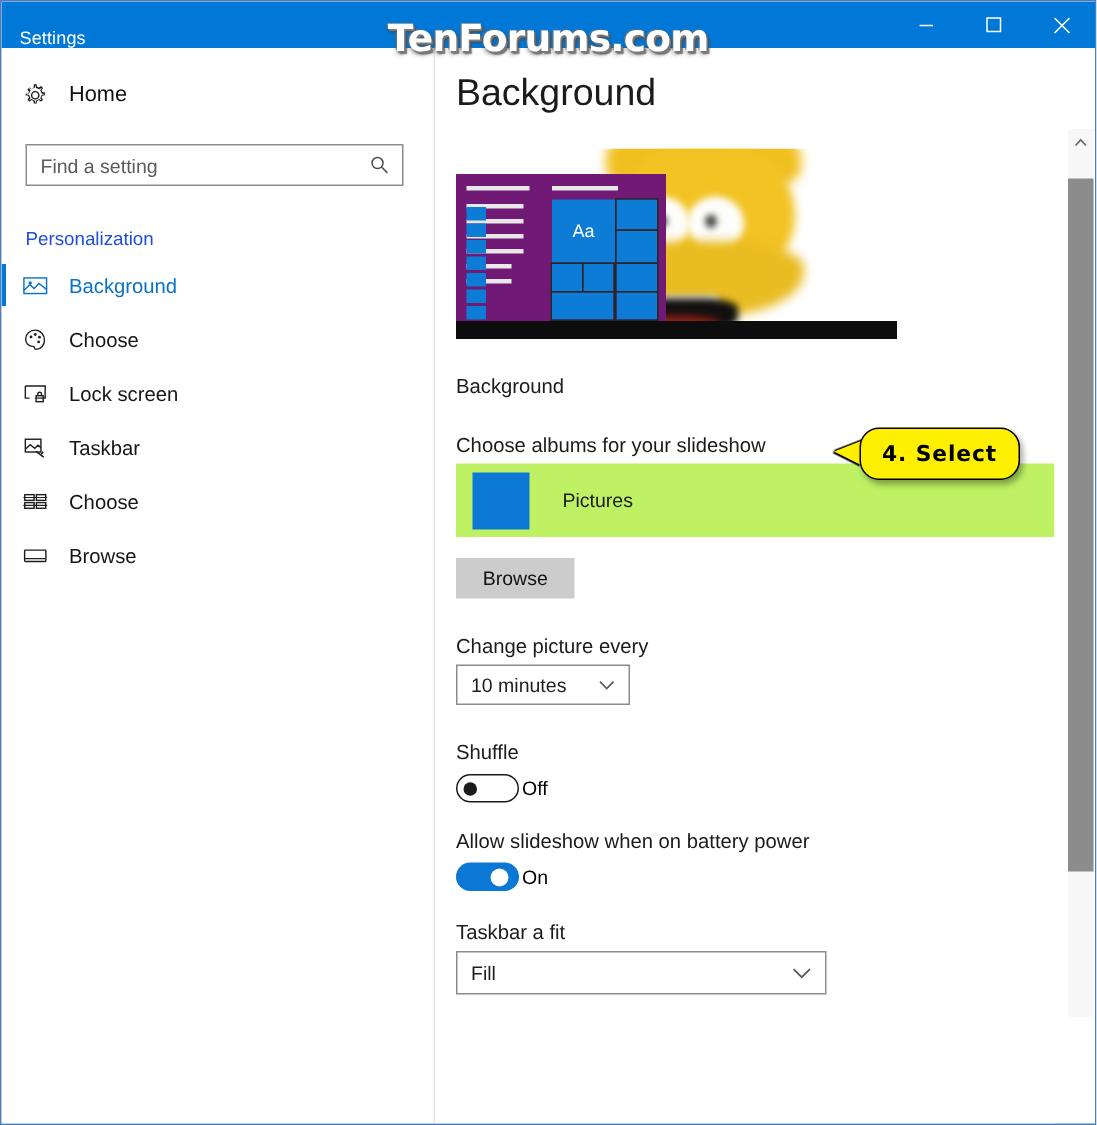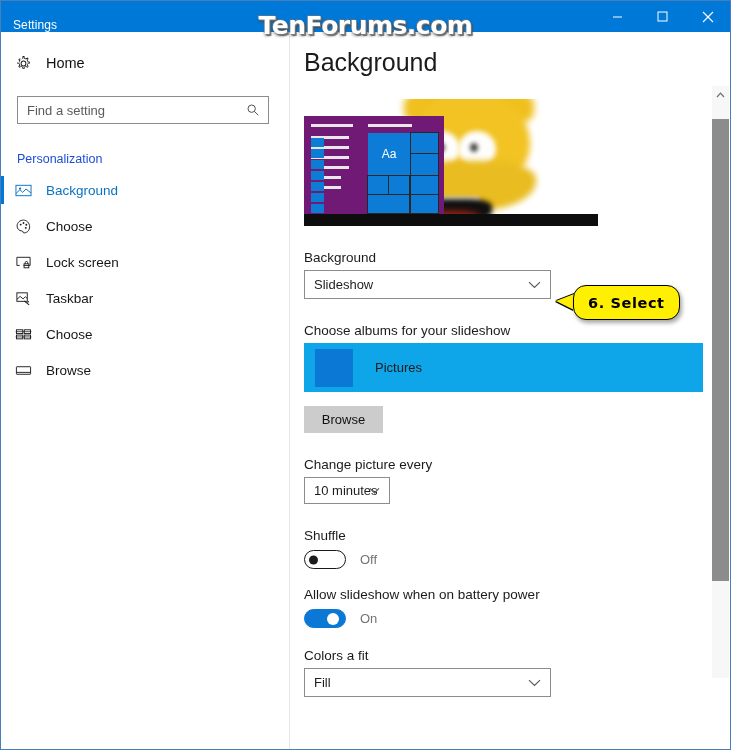--- a/index.html
+++ b/index.html
@@ -174,45 +174,45 @@
   .combo{
     position:relative;margin-left:14px;width:247px;height:29px;
     border:1px solid #8c8c8c;background:#ffffff;box-sizing:border-box;
     display:flex;align-items:center;
   }
   .combo .val{font-size:13px;color:#1d1d1d;padding-left:9px;}
   .combo .chev{
     position:absolute;right:9px;top:50%;transform:translateY(-50%);
     color:#5a5a5a;display:flex;
   }
-  .combo.sm{width:86px;height:27px;}
+  .combo.sm{width:116px;height:27px;}
   .combo.wide{width:247px;}
   .albums-panel{
-    margin-left:14px;width:399px;height:49px;background:#0ea5e9;
+    margin-left:14px;width:399px;height:49px;background:#bef264;
     display:flex;align-items:center;
   }
   .album-thumb{
     width:38px;height:38px;background:#0a78d4;margin-left:11px;
   }
   .album-name{font-size:13px;color:#1b1b1b;margin-left:22px;}
   .browse-btn{
     margin:14px 0 0 14px;width:79px;height:27px;background:#cccccc;
     display:flex;align-items:center;justify-content:center;
     font-size:13px;color:#111111;
   }
   .toggle-row{display:flex;align-items:center;margin-left:14px;margin-top:7px;}
   .toggle{
     width:42px;height:19px;border-radius:10px;position:relative;box-sizing:border-box;
   }
   .toggle.off{background:#ffffff;border:1.5px solid #1a1a1a;}
   .toggle.on{background:#0a78d4;border:1.5px solid #0a78d4;}
   .knob{position:absolute;top:50%;transform:translateY(-50%);border-radius:50%;}
   .toggle.off .knob{left:4px;width:9px;height:9px;background:#1a1a1a;}
   .toggle.on .knob{left:22px;width:12px;height:12px;background:#ffffff;}
-  .toggle-state{font-size:13px;color:#737373;margin-left:14px;}
+  .toggle-state{font-size:13px;color:#000000;margin-left:2px;}
   
   .callout{
     position:absolute;left:572px;top:284px;z-index:30;
   }
   .callout .bubble{
     position:relative;background:#ffef00;border:1.6px solid #000000;
     border-radius:13px;height:33px;padding:0 14px;
     display:flex;align-items:center;
     box-shadow:2px 3px 4px rgba(0,0,0,.35);
   }
@@ -422,28 +422,20 @@
             <div class="sm-t" style="left:43px;top:43px;width:27px;height:18px;"></div>
             <div class="sm-t" style="left:0;top:62px;width:41px;height:18px;"></div>
             <div class="sm-t" style="left:43px;top:62px;width:27px;height:18px;"></div>
           </div>
         </div>
       </div>
     </div>
 
     <div class="blk">
       <div class="field-label">Background</div>
-      <div class="combo wide">
-        <span class="val">Slideshow</span>
-        <span class="chev">
-          <svg width="13" height="9" viewBox="0 0 13 9">
-            <path d="M1 1.6L6.5 7 12 1.6" fill="none" stroke="#5a5a5a" stroke-width="1.2"></path>
-          </svg>
-        </span>
-      </div>
     </div>
 
     <div class="blk">
       <div class="field-label">Choose albums for your slideshow</div>
       <div class="albums-panel">
         <div class="album-thumb"></div>
         <div class="album-name">Pictures</div>
       </div>
       <div class="browse-btn">Browse</div>
     </div>
@@ -474,36 +466,36 @@
       <div class="field-label">Allow slideshow when on battery power</div>
       <div class="toggle-row">
         <div class="toggle on">
           <span class="knob"></span>
         </div>
         <div class="toggle-state">On</div>
       </div>
     </div>
 
     <div class="blk" style="margin-top:20px;">
-      <div class="field-label">Colors a fit</div>
+      <div class="field-label">Taskbar a fit</div>
       <div class="combo wide">
         <span class="val">Fill</span>
         <span class="chev">
           <svg width="13" height="9" viewBox="0 0 13 9">
             <path d="M1 1.6L6.5 7 12 1.6" fill="none" stroke="#5a5a5a" stroke-width="1.2"></path>
           </svg>
         </span>
       </div>
     </div>
   </div>
 
   <div class="callout">
     <div class="tail"></div>
     <div class="bubble">
-      <span>6. Select</span>
+      <span>4. Select</span>
     </div>
   </div>
 
   <div class="scrollbar">
     <div class="sb-arrow">
       <svg width="9" height="6" viewBox="0 0 9 6">
         <path d="M1 5L4.5 1.2 8 5" fill="none" stroke="#6e6e6e" stroke-width="1.2"></path>
       </svg>
     </div>
     <div class="sb-track"></div>

